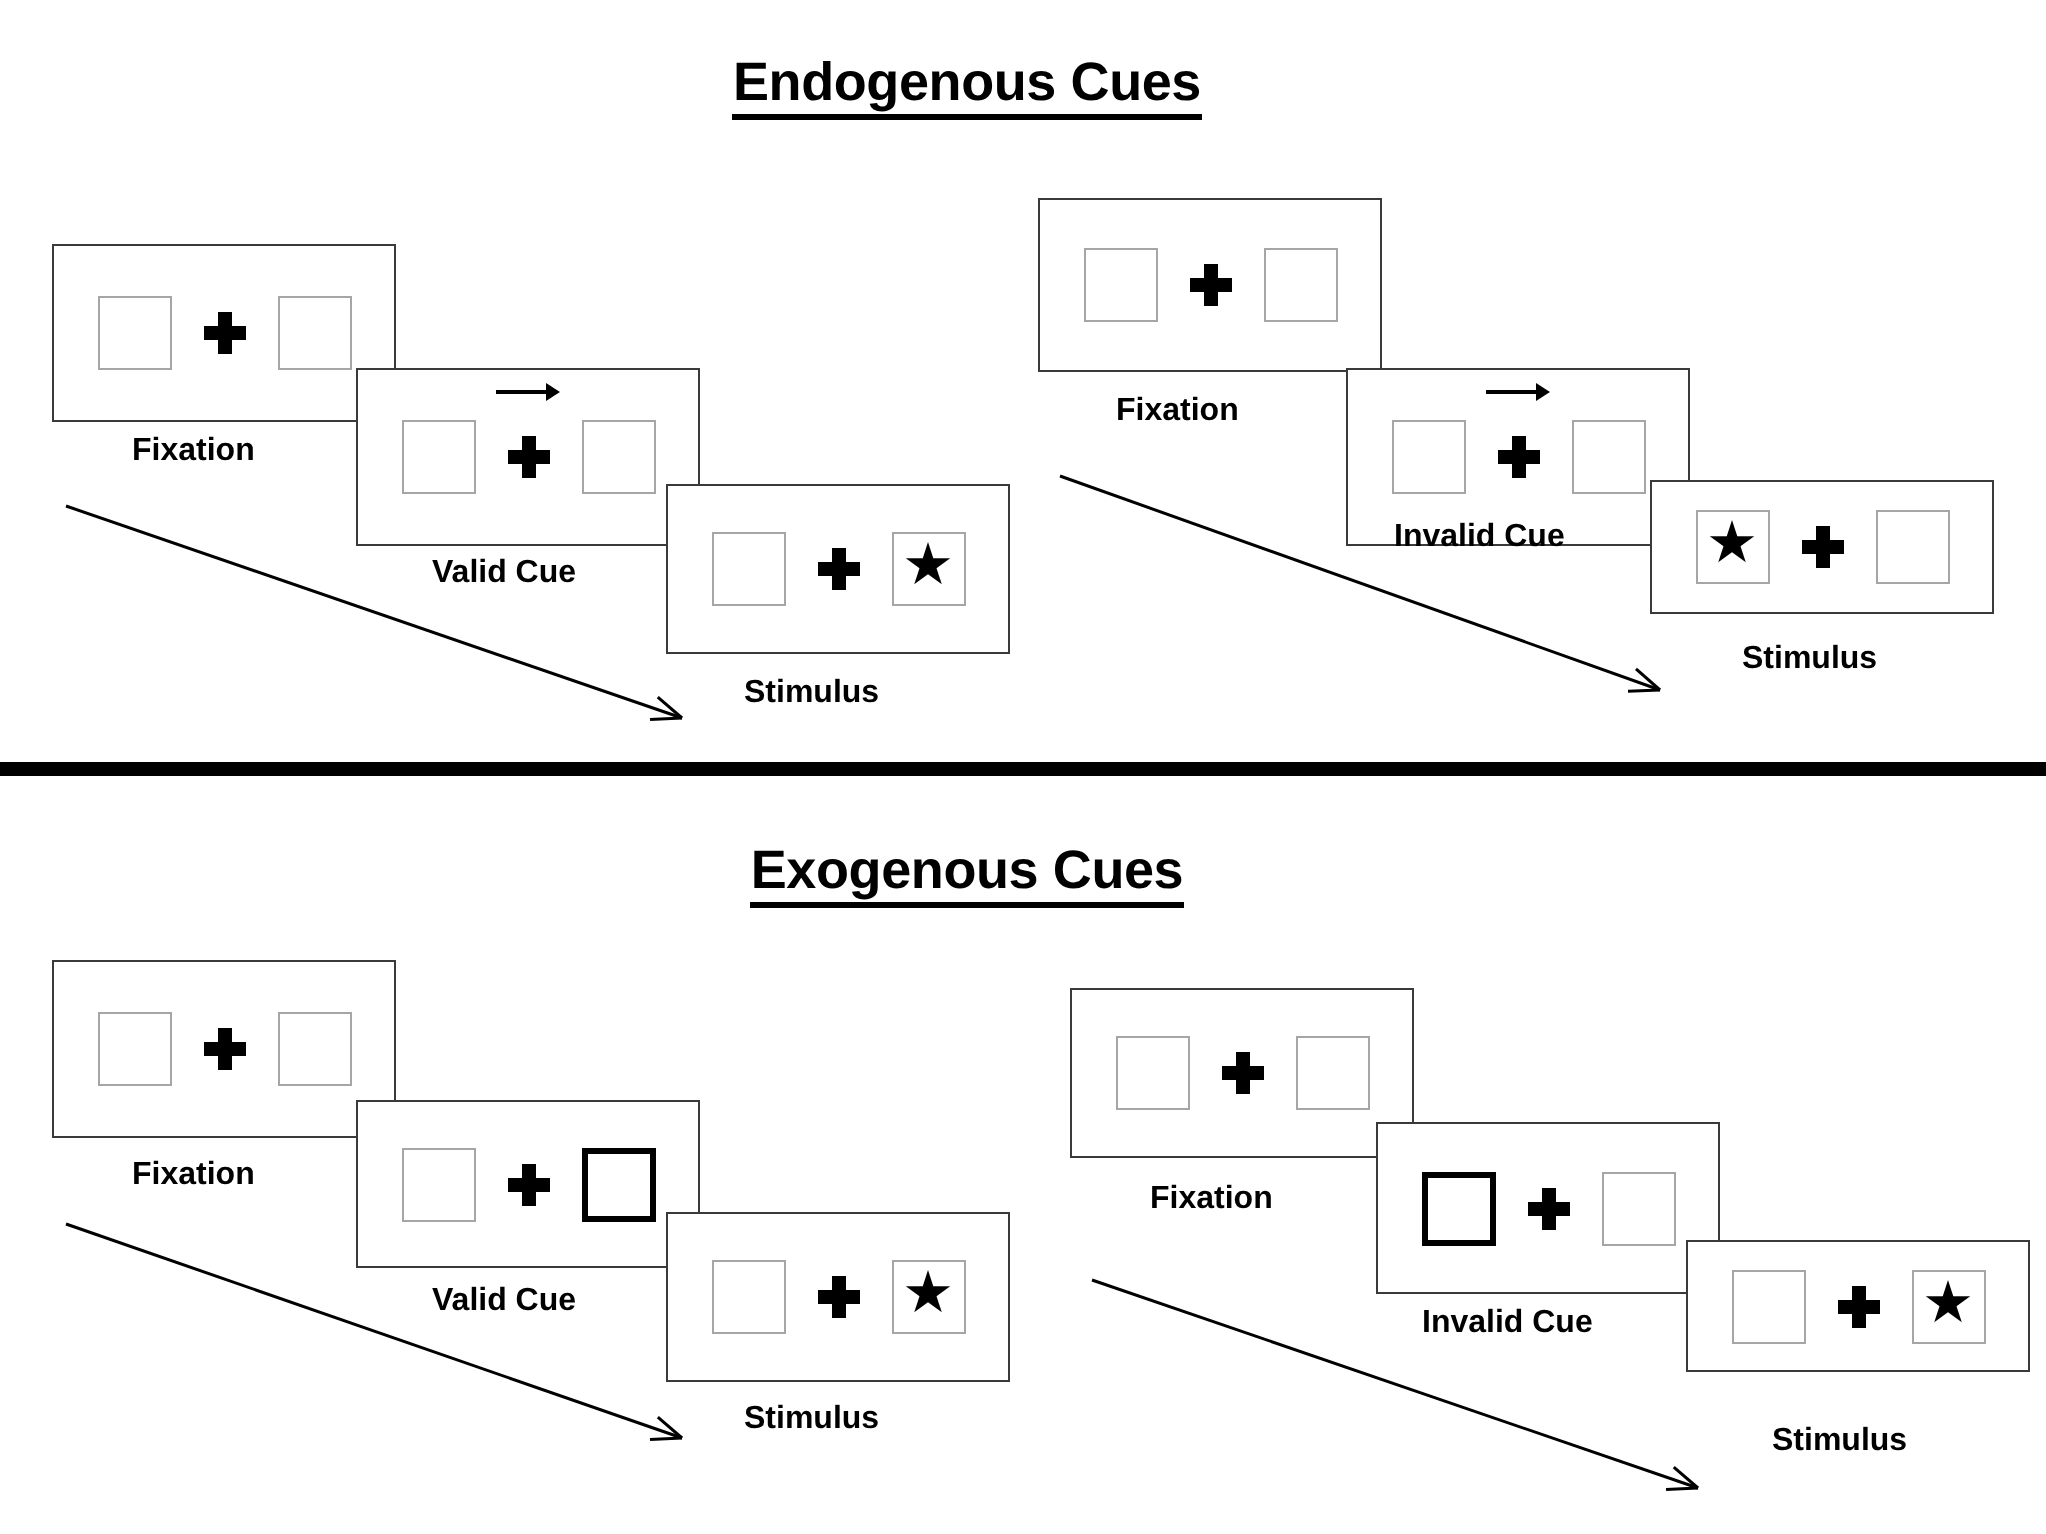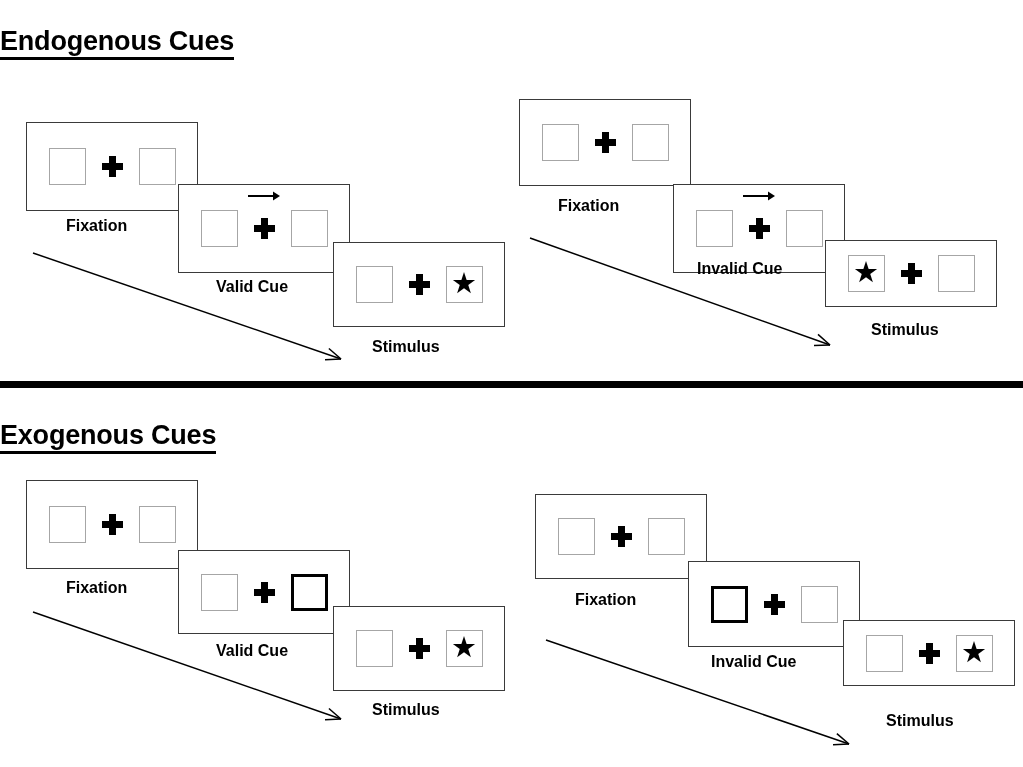--- a/index.html
+++ b/index.html
@@ -19,22 +19,23 @@
   .section {
     position: absolute;
     left: 0;
     width: 1023px;
   }
   #section-endogenous { top: 0; height: 388px; }
   #section-exogenous  { top: 392px; height: 375px; }
 
   .section-title {
     position: absolute;
-    left: 0;
+    left: 16px;
     width: 935px;
+    text-align: center;
     font-size: 27px;
     font-weight: bold;
     letter-spacing: -0.2px;
   }
   .section-title span {
     border-bottom: 3px solid #000;
     padding-bottom: 1px;
   }
   #section-endogenous .section-title { top: 26px; }
   #section-exogenous  .section-title { top: 28px; }

